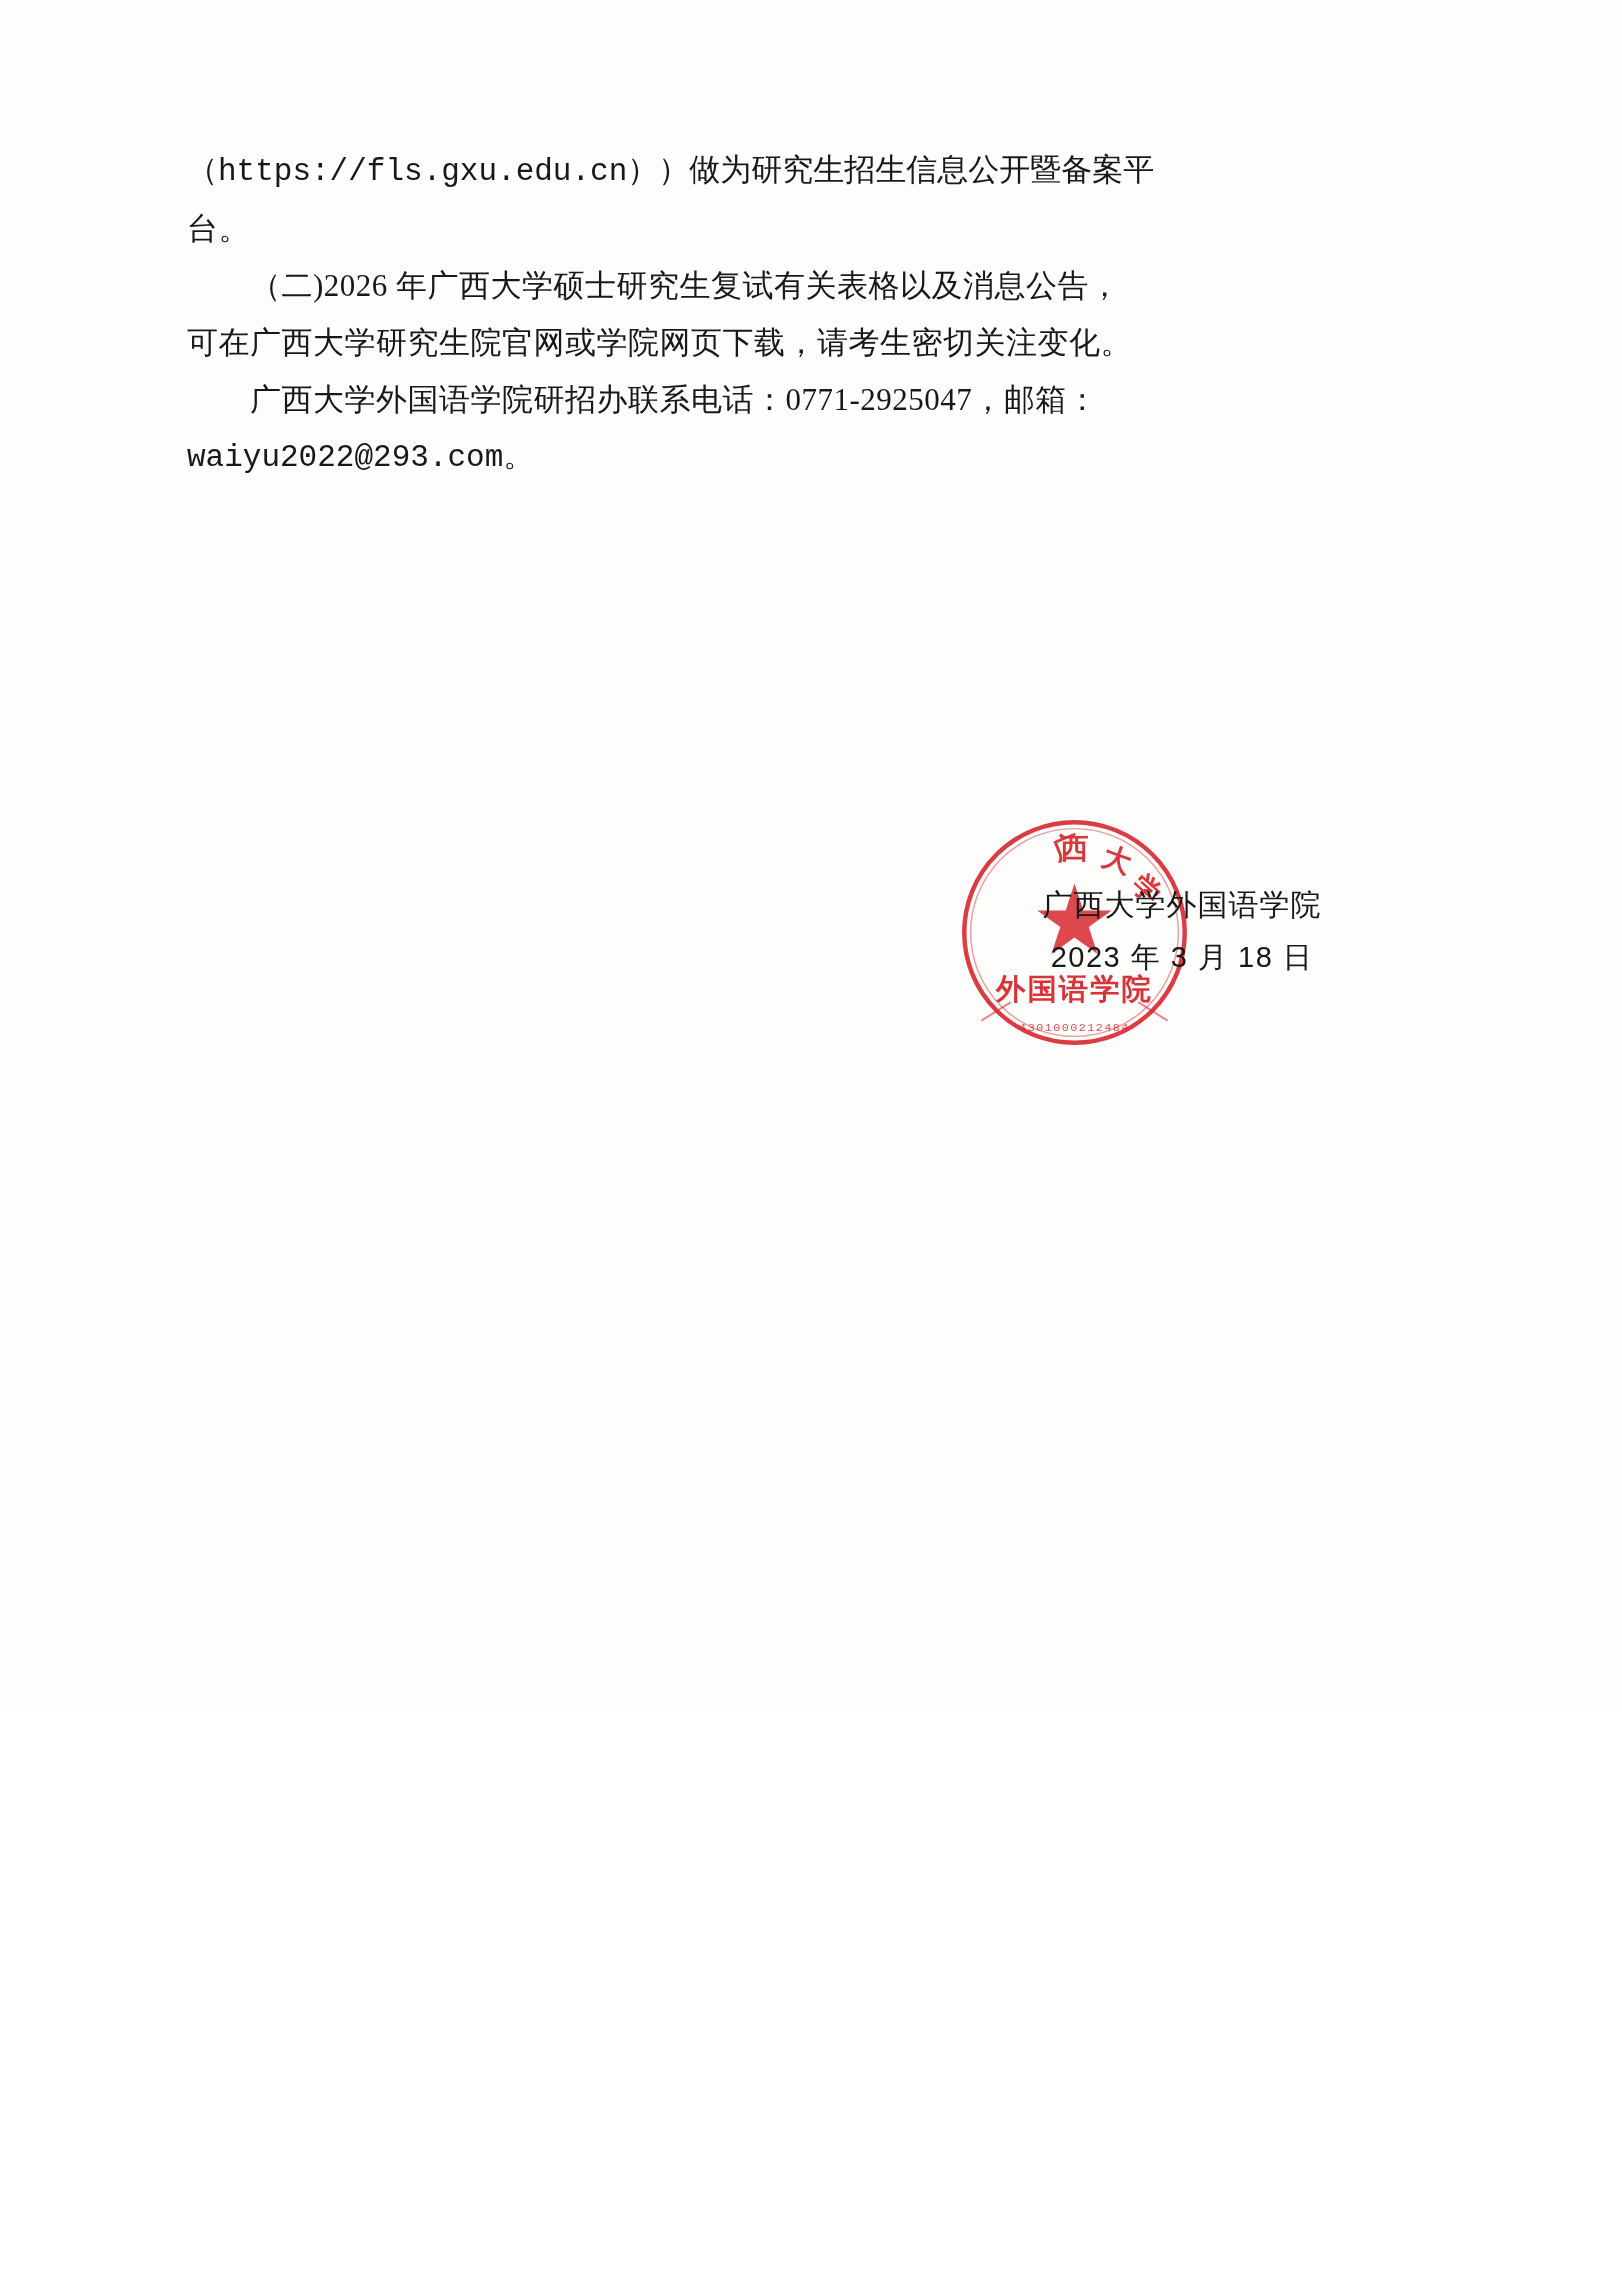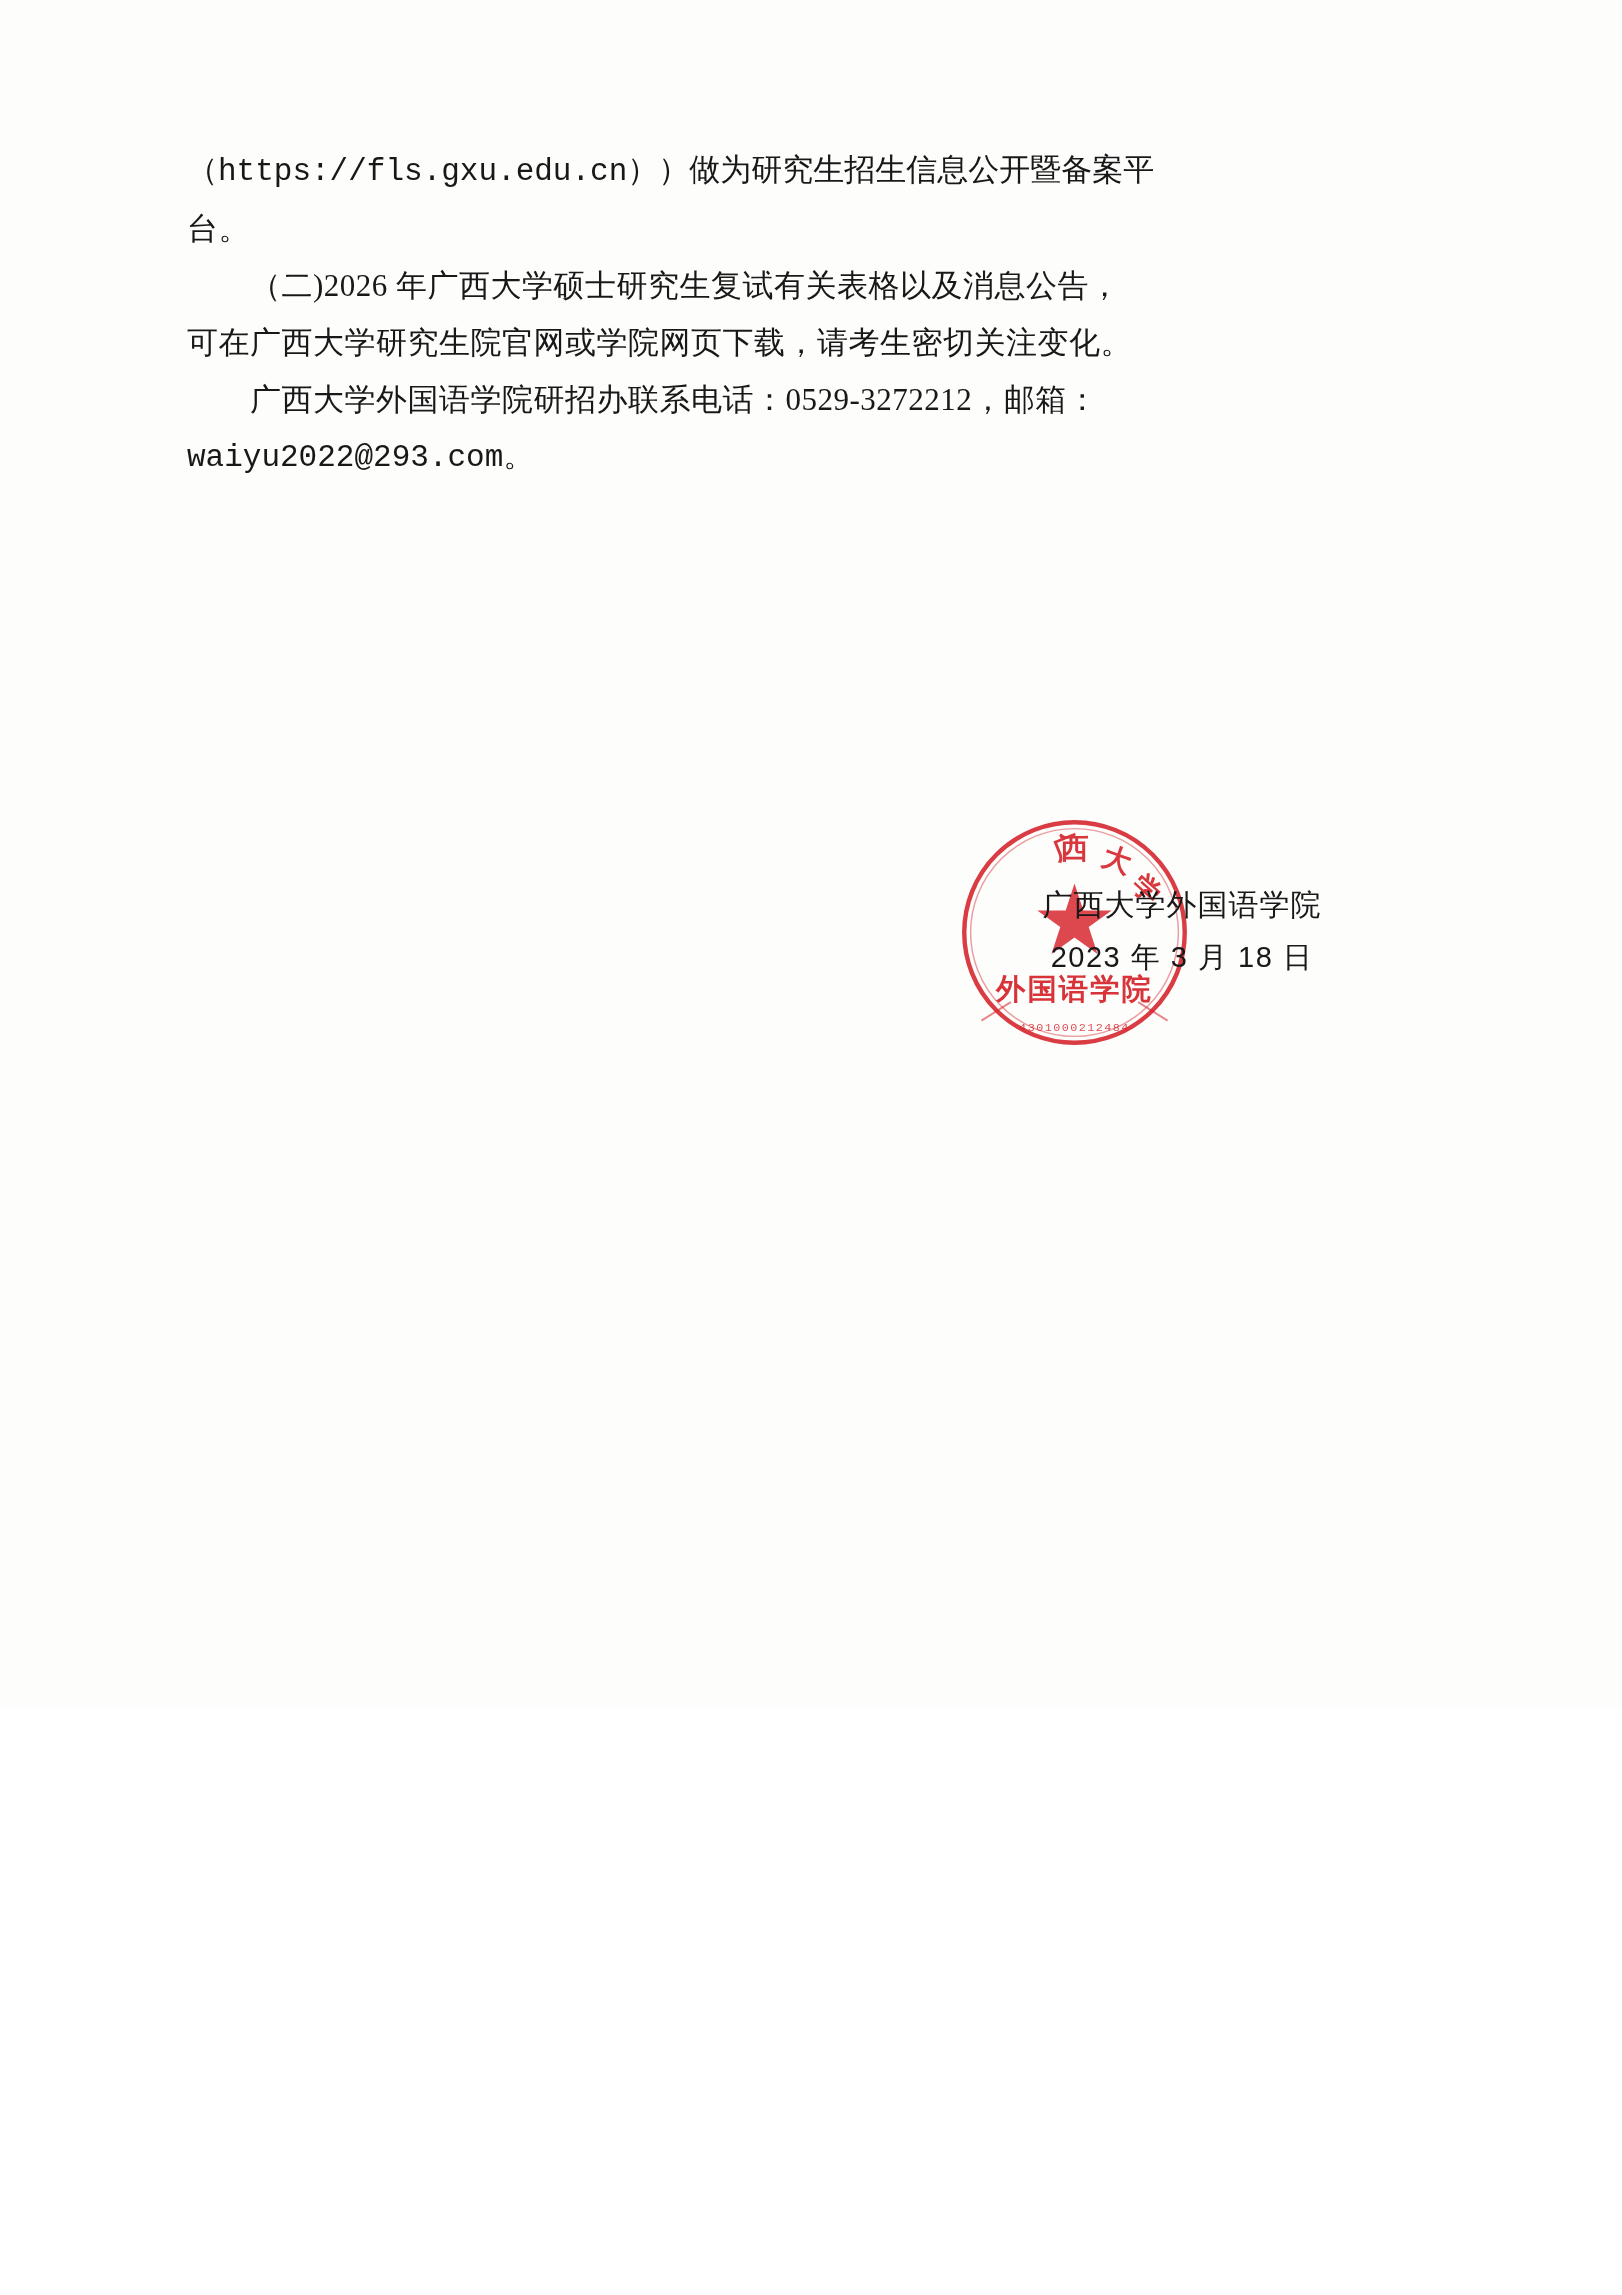--- a/index.html
+++ b/index.html
@@ -95,21 +95,21 @@
 
     <p class="para mono">（https://fls.gxu.edu.cn））做为研究生招生信息公开暨备案平</p>
 
     <p class="para">台。</p>
 
     <p class="para indent">（二)2026 年广西大学硕士研究生复试有关表格以及消息公告，</p>
 
     <p class="para">可在广西大学研究生院官网或学院网页下载，请考生密切关注变化。</p>
 
 
-    <p class="para indent">广西大学外国语学院研招办联系电话：0529-3272212，邮箱：</p>
+    <p class="para indent">广西大学外国语学院研招办联系电话：0771-2925047，邮箱：</p>
 
     <p class="para mono">waiyu2022@293.com。</p>
 
   </div>
 
   <div class="seal">
     <svg width="245" height="245" viewBox="0 0 500 500" xmlns="http://www.w3.org/2000/svg">
       <g fill="none" stroke="#d6222a" stroke-width="9" opacity="0.88">
         <circle cx="250" cy="250" r="225"></circle>
         <circle cx="250" cy="250" r="212" stroke-width="3" opacity="0.5"></circle>

